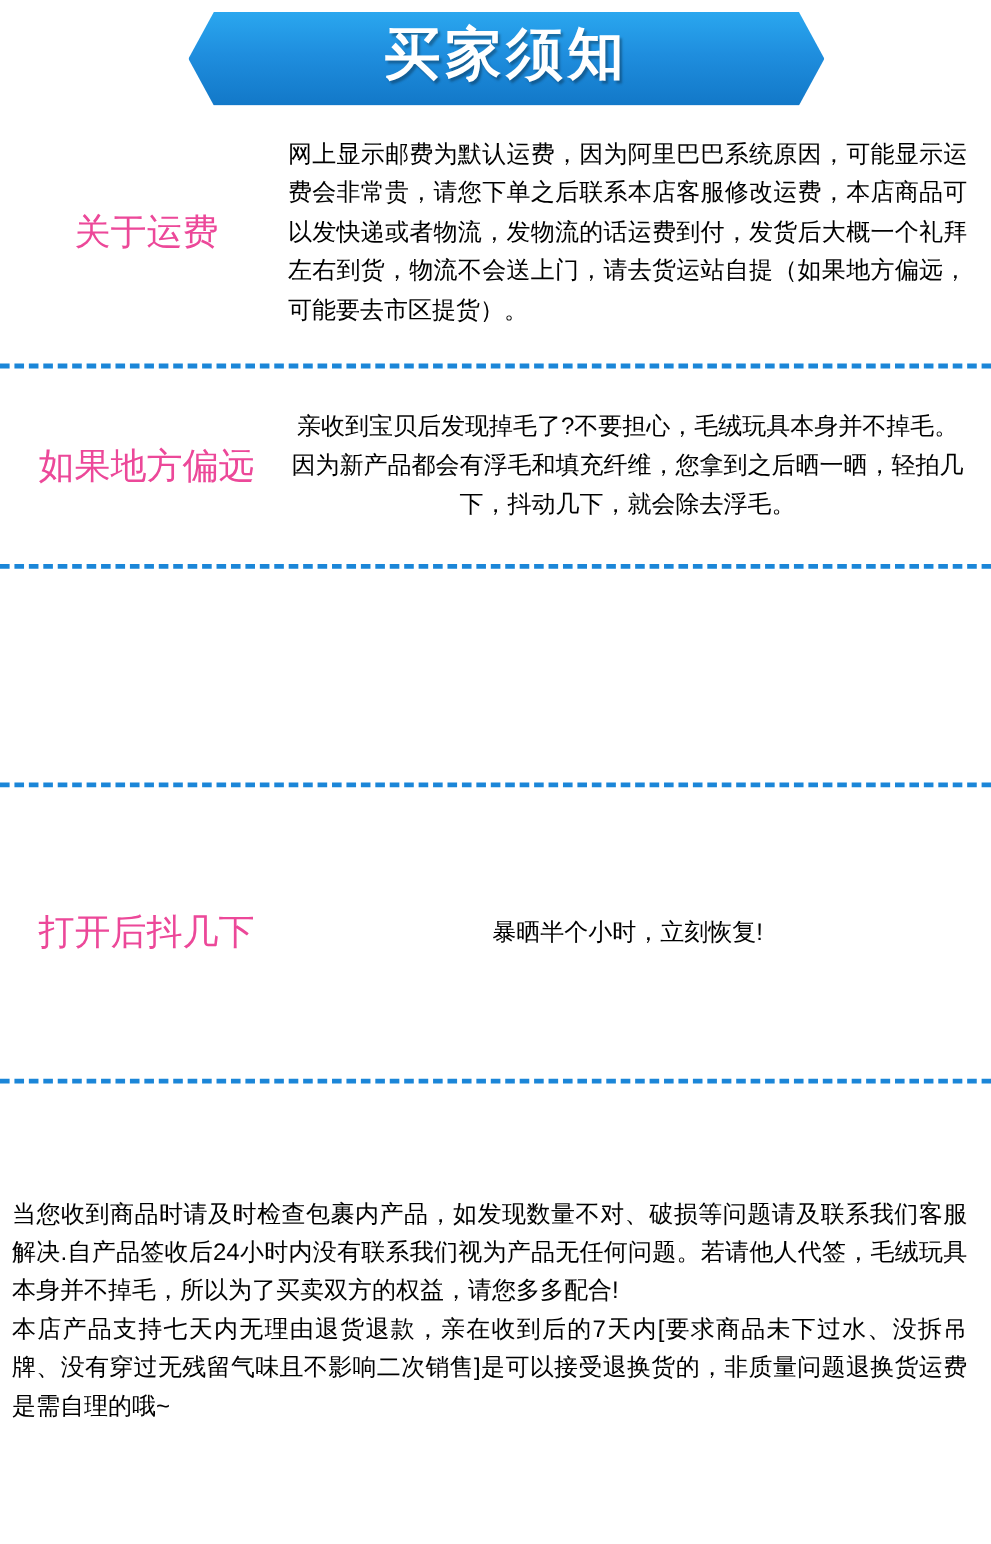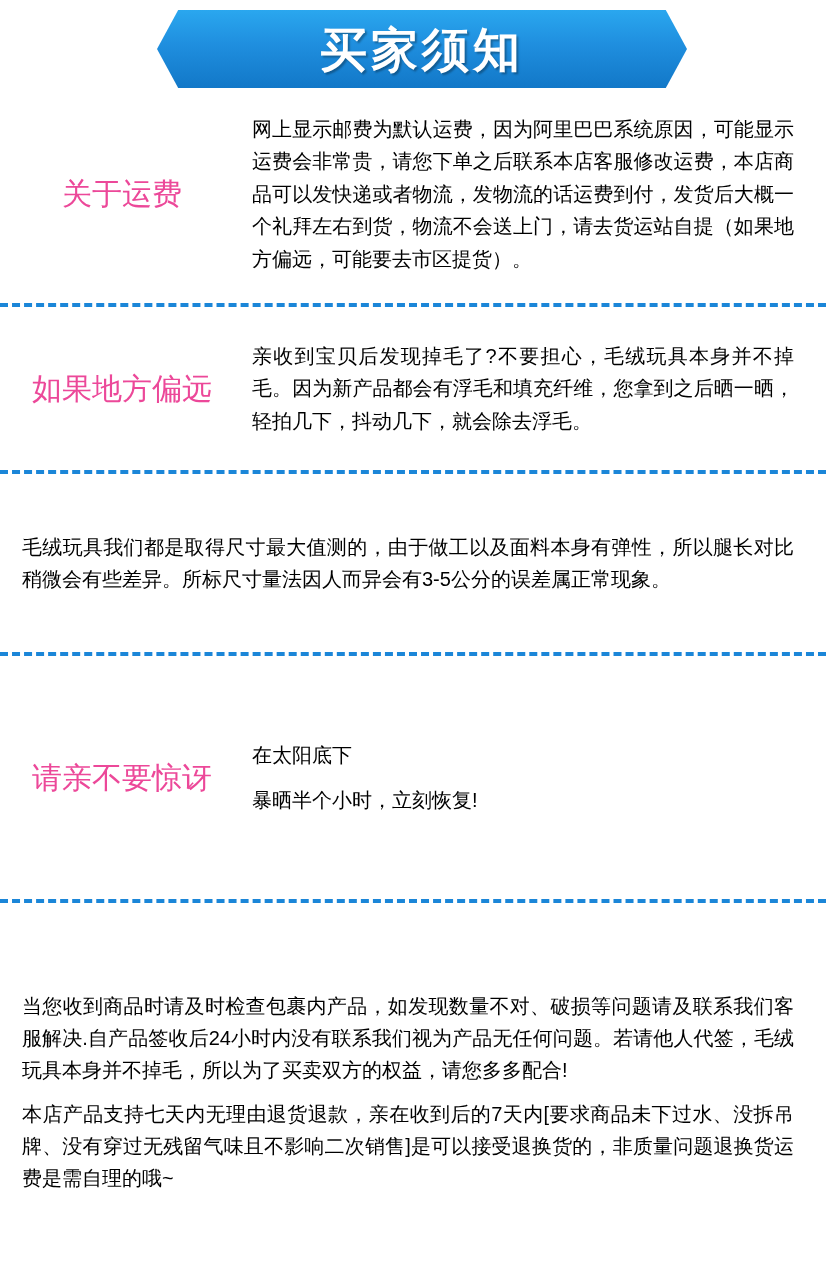--- a/index.html
+++ b/index.html
@@ -39,20 +39,21 @@
     justify-content: center;
     margin-left: 18px;
   }
   .banner-title {
     font-size: 47px;
     font-weight: bold;
     color: #ffffff;
     letter-spacing: 4px;
     text-shadow: 2px 2px 2px rgba(0,0,0,0.30);
     line-height: 1;
+    font-family: Liberation Mono, monospace;
   }
 
   
   .section {
     display: flex;
     align-items: center;
     width: 826px;
     box-sizing: border-box;
     padding: 0 14px 0 10px;
   }
@@ -70,23 +71,23 @@
     flex: 1 1 auto;
     font-size: 20px;
     line-height: 1.62;
     color: #000;
     text-align: justify;
     text-justify: inter-ideograph;
     padding-right: 6px;
     box-sizing: border-box;
   }
   .sec-body p {
-    margin: 12px;
+    margin: 0;
   }
-  .center-line { }
+  .center-line { text-align: center; }
 
   
   .divider {
     width: 826px;
     height: 0;
     border-top: 4px dashed #1b86d8;
     margin: 9px 0;
   }
 
   
@@ -120,31 +121,27 @@
   <div class="section s-shedding">
     <div class="sec-label">如果地方偏远</div>
     <div class="sec-body center-line">
       <p>亲收到宝贝后发现掉毛了?不要担心，毛绒玩具本身并不掉毛。因为新产品都会有浮毛和填充纤维，您拿到之后晒一晒，轻拍几下，抖动几下，就会除去浮毛。</p>
     </div>
   </div>
 
   <div class="divider"></div>
 
   <div class="section s-measure">
-    <div class="sec-body center-line">
-      <p>毛绒玩具我们都是取得尺寸最大值测的，由于做工以及面料本身有弹性，所以腿长对比稍微会有些差异。所标尺寸量法因人而异会有3-5公分的误差属正常现象。</p>
-    </div>
   </div>
 
   <div class="divider"></div>
 
   <div class="section s-package">
-    <div class="sec-label">请亲不要惊讶</div>
+    <div class="sec-label">打开后抖几下</div>
     <div class="sec-body">
-      <p class="center-line">在太阳底下</p>
       <p class="center-line">暴晒半个小时，立刻恢复!</p>
     </div>
   </div>
 
   <div class="divider"></div>
 
   <div class="section s-after">
     <div class="sec-body">
       <p>当您收到商品时请及时检查包裹内产品，如发现数量不对、破损等问题请及联系我们客服解决.自产品签收后24小时内没有联系我们视为产品无任何问题。若请他人代签，毛绒玩具本身并不掉毛，所以为了买卖双方的权益，请您多多配合!</p>
       <p>本店产品支持七天内无理由退货退款，亲在收到后的7天内[要求商品未下过水、没拆吊牌、没有穿过无残留气味且不影响二次销售]是可以接受退换货的，非质量问题退换货运费是需自理的哦~</p>

